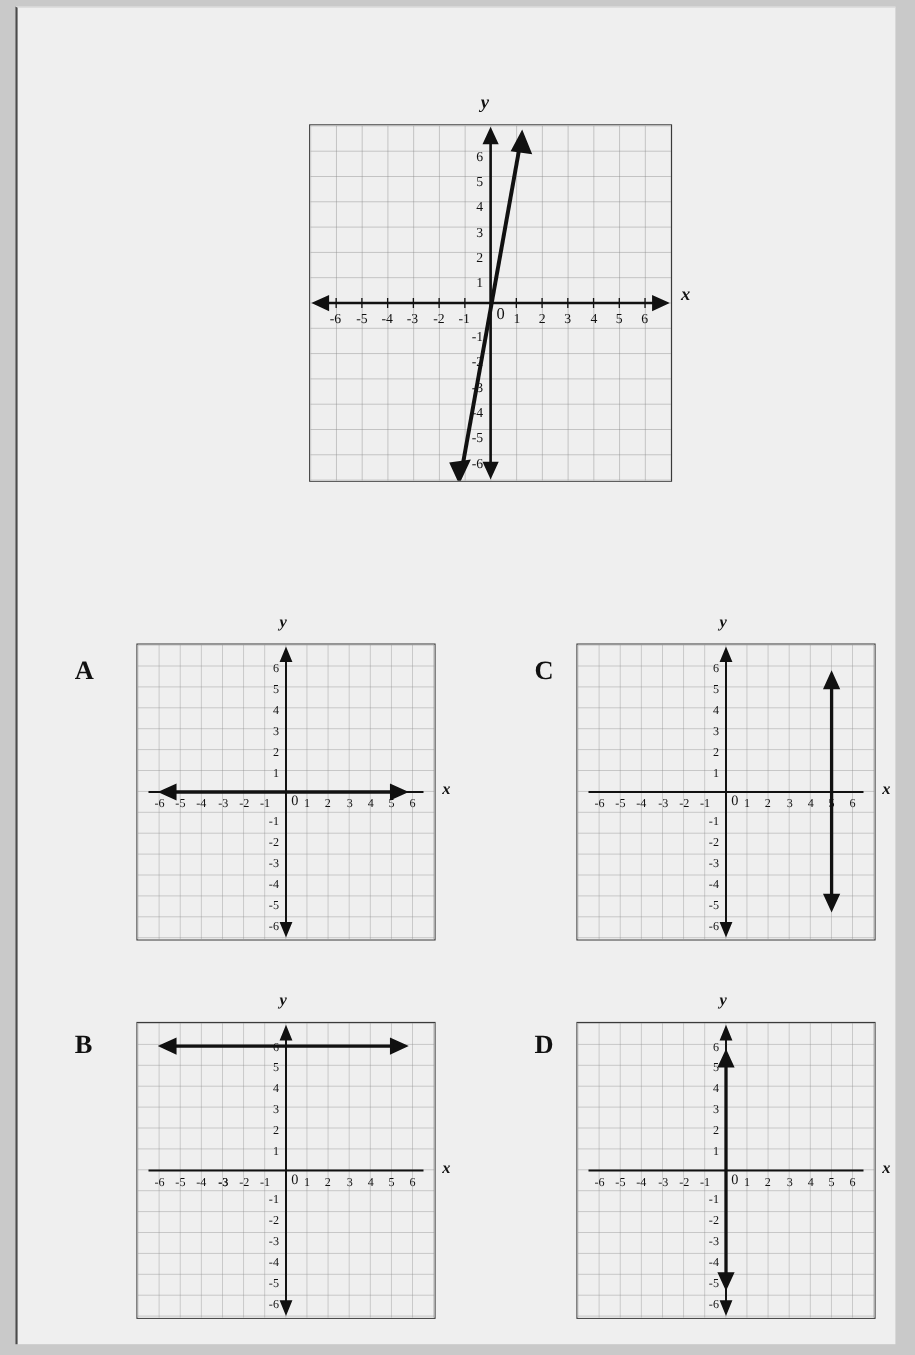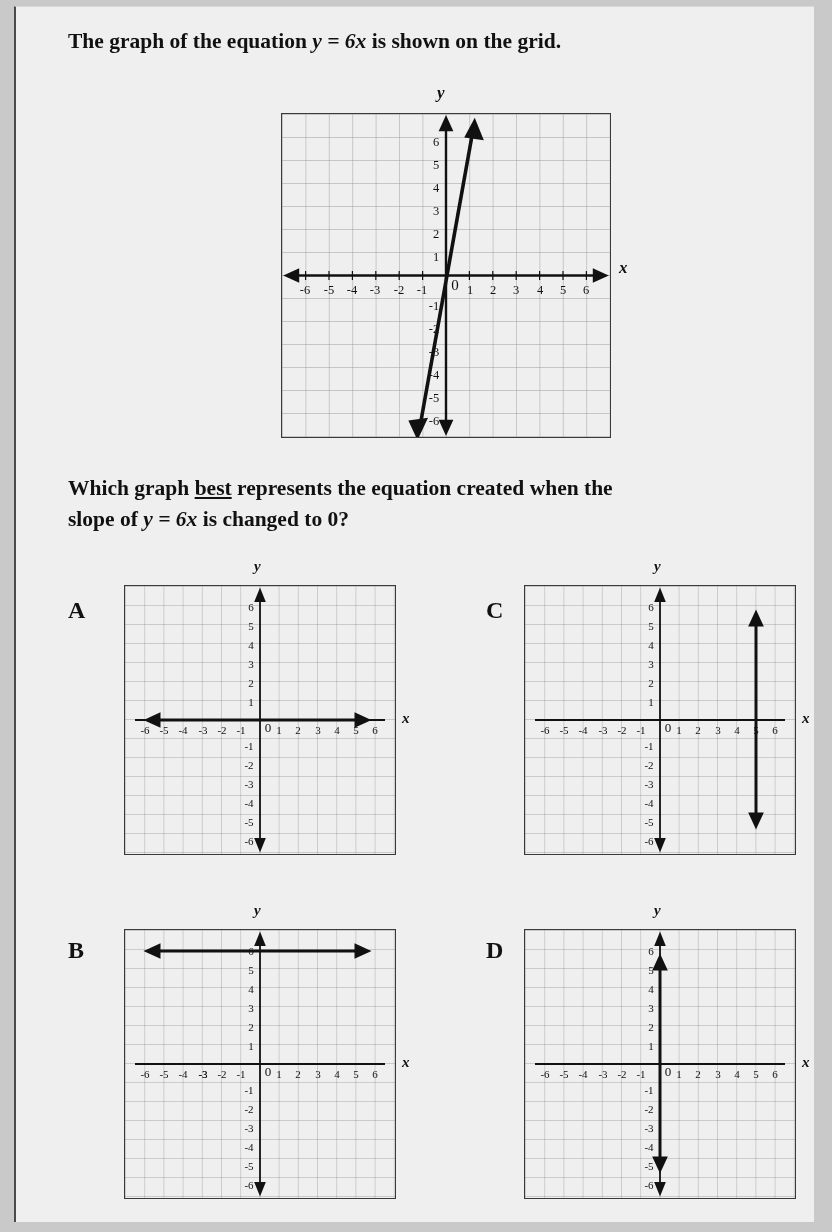--- a/index.html
+++ b/index.html
@@ -67,23 +67,20 @@
     font-family: "Liberation Serif", serif;
     font-style: italic;
     font-weight: bold;
   }
 </style>
 </head>
 <body>
 
 <div id="page">
 
-  <div class="stem">
-    <span>The graph of the equation </span><i>y = 6x</i><span> is shown on the grid.</span>
-  </div>
 
   <div class="gridbox" style="left:265px; top:106px; width:330px; height:325px;">
     <svg width="328" height="323" viewBox="0 0 328 323">
       <defs>
         <pattern id="gm" width="23.4" height="23" patternUnits="userSpaceOnUse">
           <path d="M 23.4 0 L 0 0 0 23" fill="none" stroke="#8a8a8a" stroke-width="0.8"></path>
         </pattern>
       </defs>
       <rect x="0" y="0" width="328" height="323" fill="#efefef"></rect>
       <rect x="0" y="0" width="328" height="323" fill="url(#gm)"></rect>
@@ -143,24 +140,20 @@
       <g stroke="#111" stroke-width="3.6" fill="#111">
         <line x1="137" y1="318" x2="191" y2="16"></line>
         <polygon points="192.5,8 185,22 199,24"></polygon>
         <polygon points="135.5,322 129,308 143,306"></polygon>
       </g>
     </svg>
   </div>
   <div class="axis-label" style="position:absolute; left:421px; top:76px; font-size:17px; color:#111;">y</div>
   <div class="axis-label" style="position:absolute; left:603px; top:251px; font-size:17px; color:#111;">x</div>
 
-  <div class="q2">
-    <span>Which graph </span><u>best</u><span> represents the equation created when the</span><br>
-    <span>slope of </span><i>y = 6x</i><span> is changed to 0?</span>
-  </div>
 
   <div class="choice-letter" style="left:52px; top:590px;">A</div>
   <div class="gridbox" style="left:108px; top:578px; width:272px; height:270px;">
     <svg width="270" height="268" viewBox="0 0 270 268">
       <defs>
         <pattern id="ga" width="19.2" height="19" patternUnits="userSpaceOnUse">
           <path d="M 19.2 0 L 0 0 0 19" fill="none" stroke="#8a8a8a" stroke-width="0.7"></path>
         </pattern>
       </defs>
       <rect width="270" height="268" fill="#efefef"></rect>

